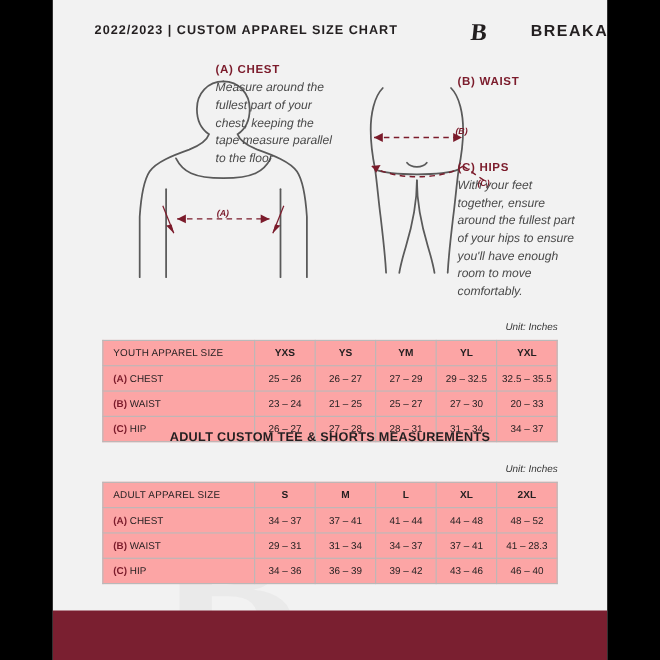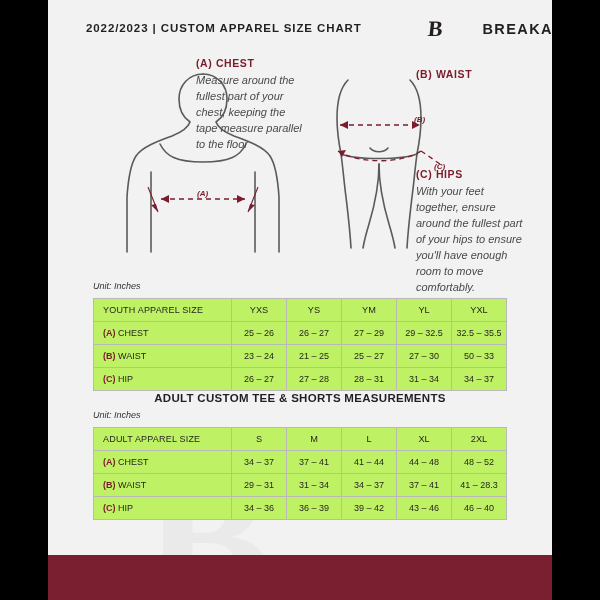--- a/index.html
+++ b/index.html
@@ -90,21 +90,21 @@
   }
   .cap-body {
     font-size: 11px;
     font-style: italic;
     color: #4a4a4a;
     line-height: 1.45;
     margin-top: 4px;
   }
   .cap-chest { position: absolute; left: 148px; top: 5px; width: 110px; }
   .cap-waist { position: absolute; left: 368px; top: 16px; width: 112px; }
-  .cap-hips  { position: absolute; left: 368px; top: 116px; width: 112px; }
+  .cap-hips  { position: absolute; left: 368px; top: 94px; width: 112px; }
 
   .marker {
     position: absolute;
     font-size: 8px;
     font-style: italic;
     color: #7b1b2b;
     font-weight: bold;
   }
 
   
@@ -114,49 +114,49 @@
     width: 414px;
   }
   .sec-title {
     text-align: center;
     font-size: 11.5px;
     font-weight: bold;
     color: #231f20;
     letter-spacing: 0.3px;
   }
   .sec-sub {
-    text-align: left;
+    text-align: right;
     font-size: 9px;
     font-style: italic;
     color: #333;
-    margin-top: 6px;
+    margin-top: 17px;
     margin-bottom: 7px;
   }
   table {
     border-collapse: collapse;
     width: 100%;
-    background: #bef264;
+    background: #fca5a5;
     table-layout: fixed;
   }
   th, td {
     border: 1px solid #b9b9b9;
     height: 22px;
     font-size: 9px;
     color: #231f20;
     text-align: center;
     padding: 0;
   }
   th.rowhead, td.rowhead {
     text-align: left;
     padding-left: 9px;
     font-weight: normal;
     width: 128px;
   }
   th {
-    font-weight: normal;
+    font-weight: bold;
     font-size: 9.2px;
   }
   th.rowhead {
     font-weight: normal;
     font-size: 9px;
     letter-spacing: 0.2px;
   }
   .lbl { color: #7b1b2b; font-weight: bold; }
   .footer-bar {
     position: absolute;
@@ -281,21 +281,21 @@
           <td>27 – 29</td>
           <td>29 – 32.5</td>
           <td>32.5 – 35.5</td>
         </tr>
         <tr>
           <td class="rowhead"><span class="lbl">(B)</span> <span>WAIST</span></td>
           <td>23 – 24</td>
           <td>21 – 25</td>
           <td>25 – 27</td>
           <td>27 – 30</td>
-          <td>50 – 33</td>
+          <td>20 – 33</td>
         </tr>
         <tr>
           <td class="rowhead"><span class="lbl">(C)</span> <span>HIP</span></td>
           <td>26 – 27</td>
           <td>27 – 28</td>
           <td>28 – 31</td>
           <td>31 – 34</td>
           <td>34 – 37</td>
         </tr>
       </tbody>

